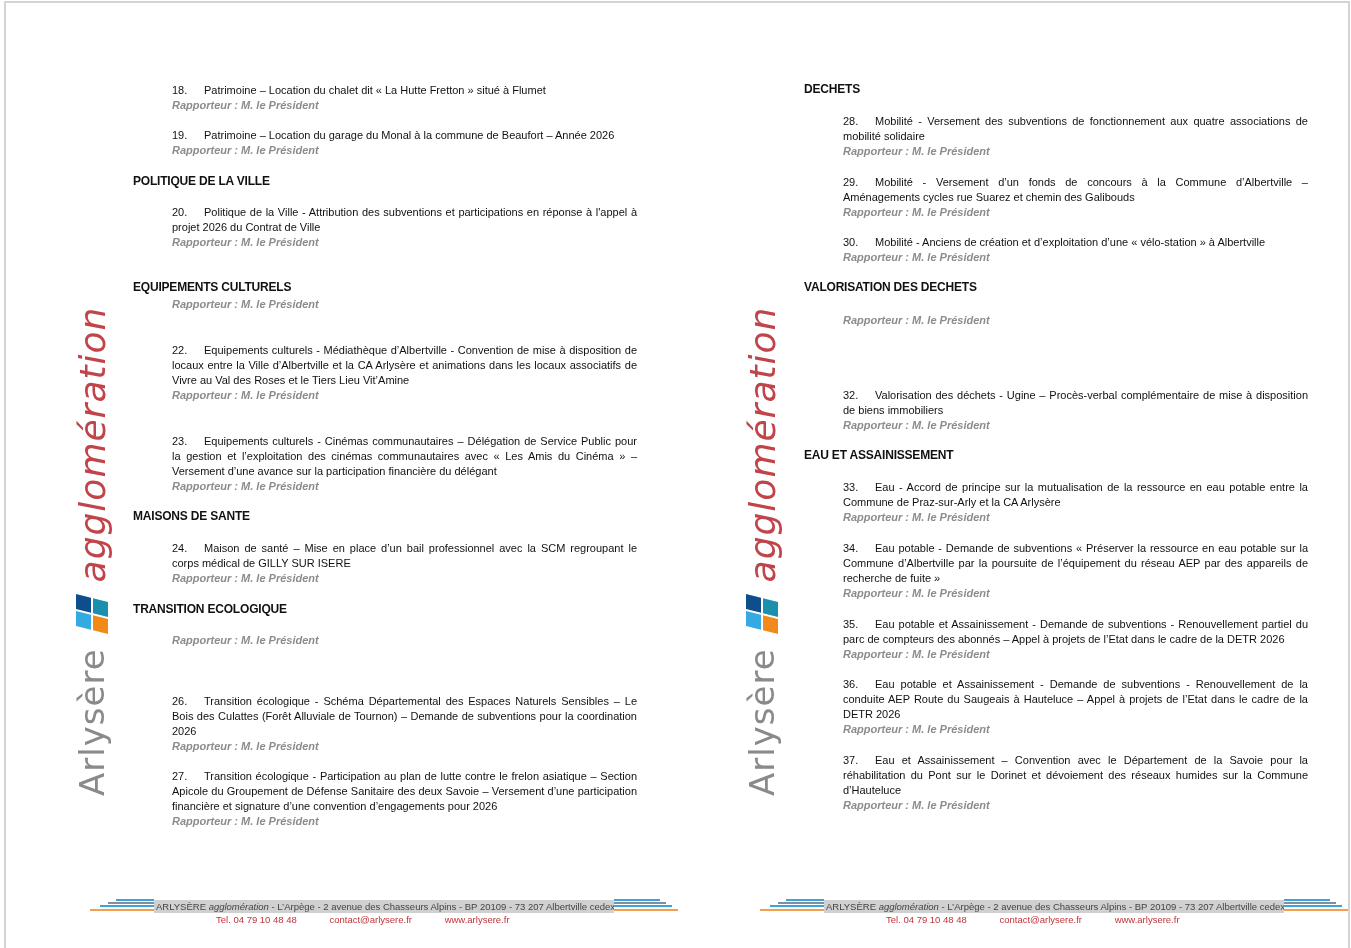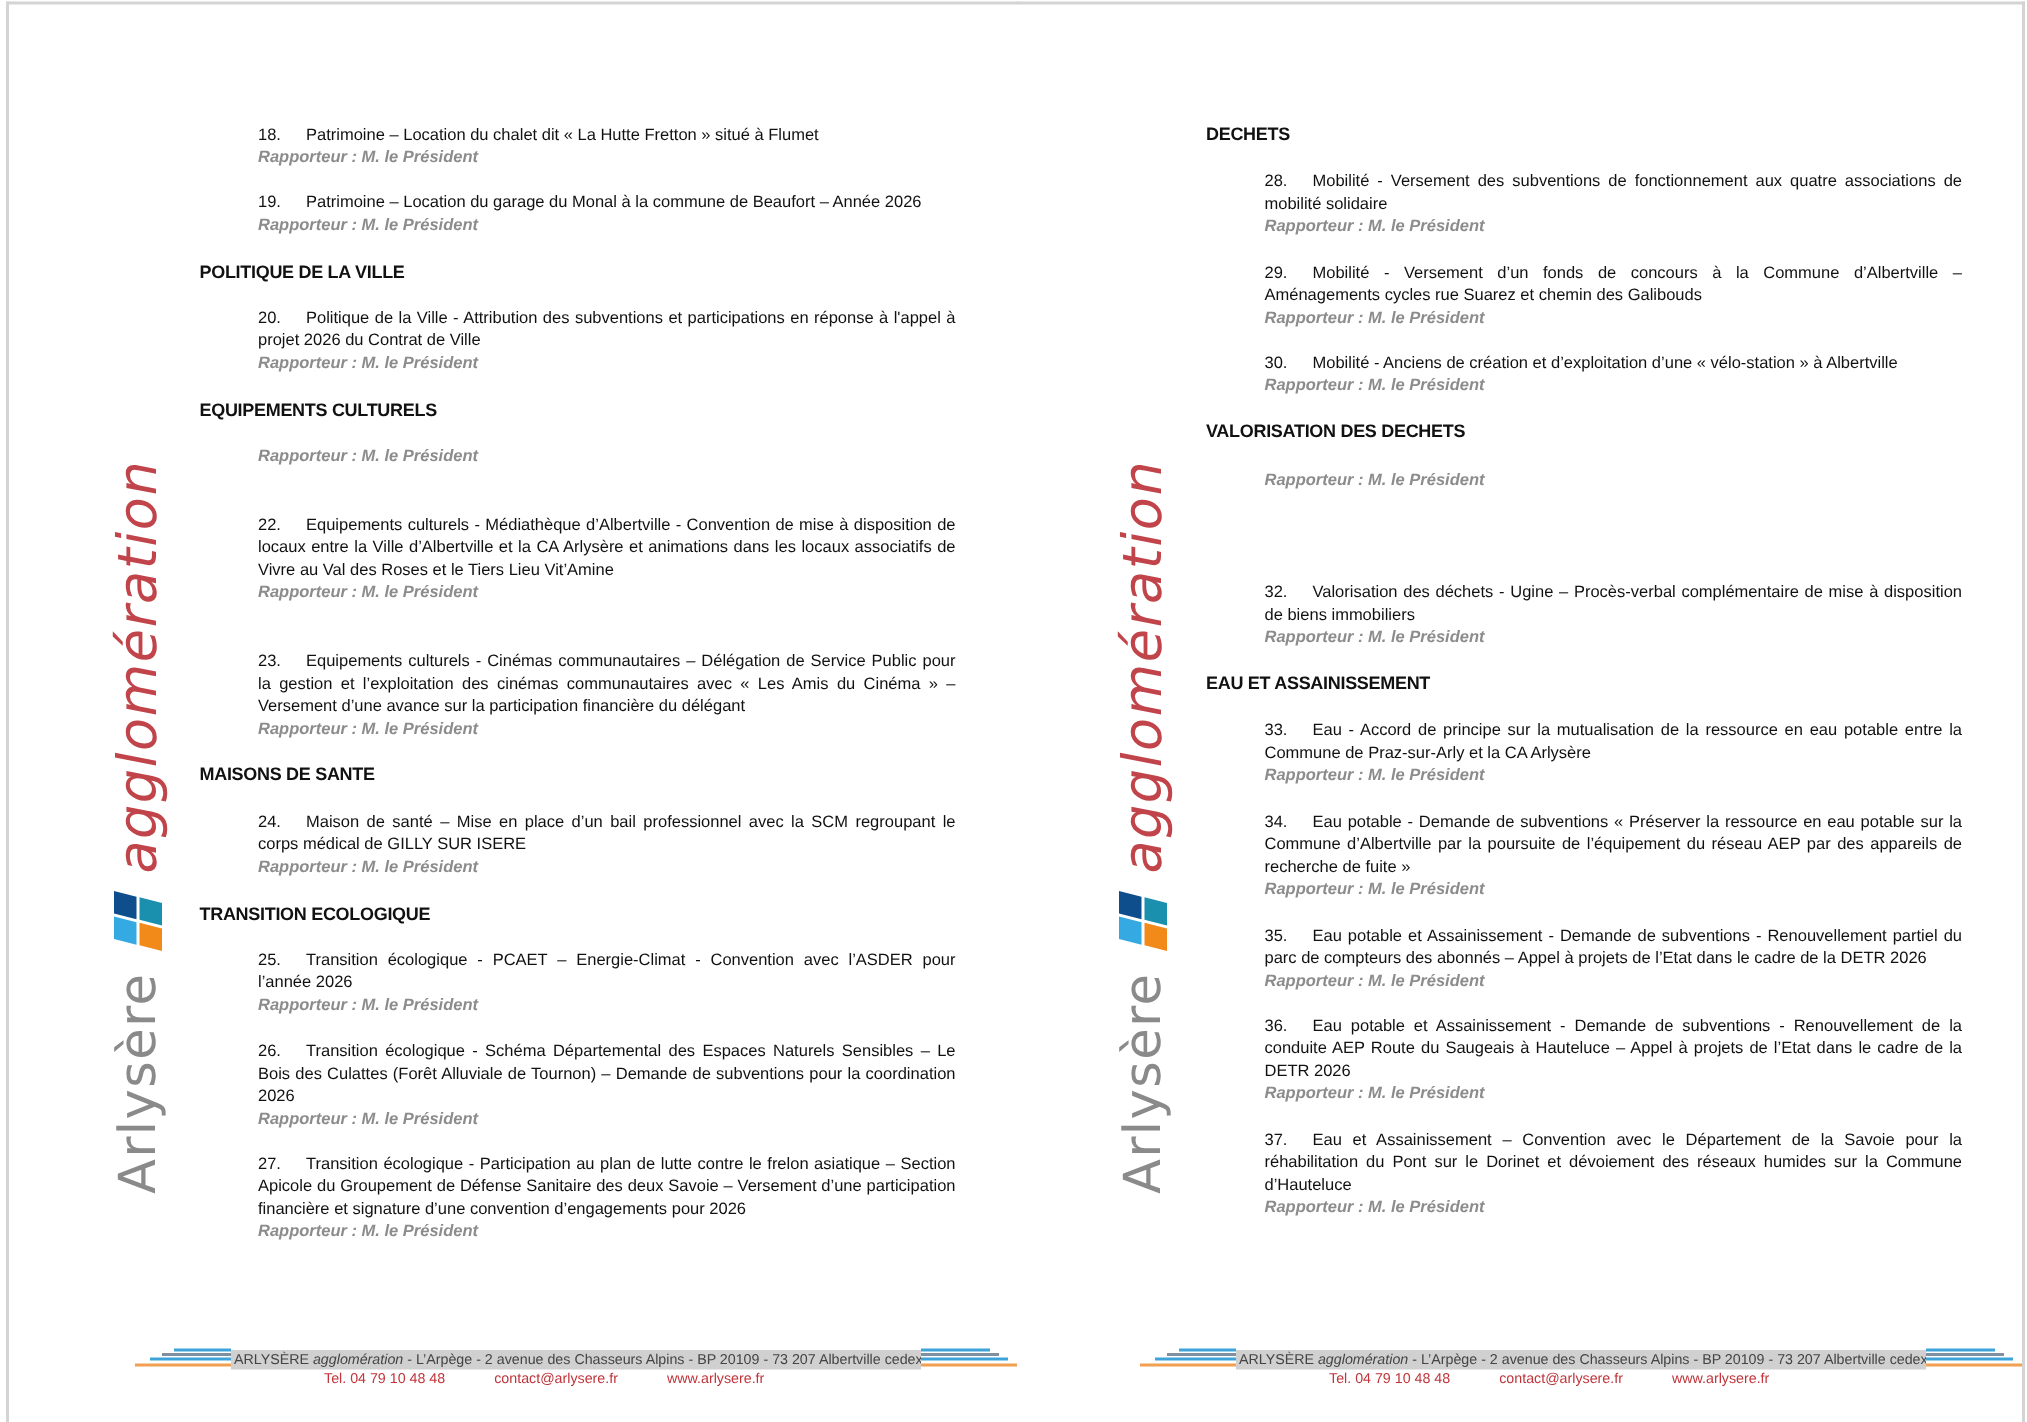--- a/index.html
+++ b/index.html
@@ -99,21 +99,21 @@
           <span style="background:#0f4e8c"></span>
           <span style="background:#f28a1a"></span>
           <span style="background:#1a8fae"></span>
         </span>
         <span class="brand-sub">agglomération</span>
       </div>
     </div>
 
     <div class="content">
       <div class="section-title" style="top:171px">POLITIQUE DE LA VILLE</div>
-      <div class="section-title" style="top:263px">EQUIPEMENTS CULTURELS</div>
+      <div class="section-title" style="top:277px">EQUIPEMENTS CULTURELS</div>
       <div class="section-title" style="top:506px">MAISONS DE SANTE</div>
       <div class="section-title" style="top:599px">TRANSITION ECOLOGIQUE</div>
 
       <div class="item" style="top:80px">
         <div class="item-text"><span class="item-num">18.</span><span>Patrimoine – Location du chalet dit « La Hutte Fretton » situé à Flumet</span></div>
         <div class="rapporteur">Rapporteur : M. le Président</div>
       </div>
       <div class="item" style="top:125px">
         <div class="item-text"><span class="item-num">19.</span><span>Patrimoine – Location du garage du Monal à la commune de Beaufort – Année 2026</span></div>
         <div class="rapporteur">Rapporteur : M. le Président</div>
@@ -131,21 +131,20 @@
       </div>
       <div class="item" style="top:431px">
         <div class="item-text"><span class="item-num">23.</span><span>Equipements culturels - Cinémas communautaires – Délégation de Service Public pour la gestion et l’exploitation des cinémas communautaires avec « Les Amis du Cinéma » – Versement d’une avance sur la participation financière du délégant</span></div>
         <div class="rapporteur">Rapporteur : M. le Président</div>
       </div>
       <div class="item" style="top:538px">
         <div class="item-text"><span class="item-num">24.</span><span>Maison de santé – Mise en place d’un bail professionnel avec la SCM regroupant le corps médical de GILLY SUR ISERE</span></div>
         <div class="rapporteur">Rapporteur : M. le Président</div>
       </div>
       <div class="item" style="top:630px">
-        <div class="item-text"><span class="item-num">25.</span><span>Transition écologique - PCAET – Energie-Climat - Convention avec l’ASDER pour l’année 2026</span></div>
         <div class="rapporteur">Rapporteur : M. le Président</div>
       </div>
       <div class="item" style="top:691px">
         <div class="item-text"><span class="item-num">26.</span><span>Transition écologique - Schéma Départemental des Espaces Naturels Sensibles – Le Bois des Culattes (Forêt Alluviale de Tournon) – Demande de subventions pour la coordination 2026</span></div>
         <div class="rapporteur">Rapporteur : M. le Président</div>
       </div>
       <div class="item" style="top:766px">
         <div class="item-text"><span class="item-num">27.</span><span>Transition écologique - Participation au plan de lutte contre le frelon asiatique – Section Apicole du Groupement de Défense Sanitaire des deux Savoie – Versement d’une participation financière et signature d’une convention d’engagements pour 2026</span></div>
         <div class="rapporteur">Rapporteur : M. le Président</div>
       </div>

